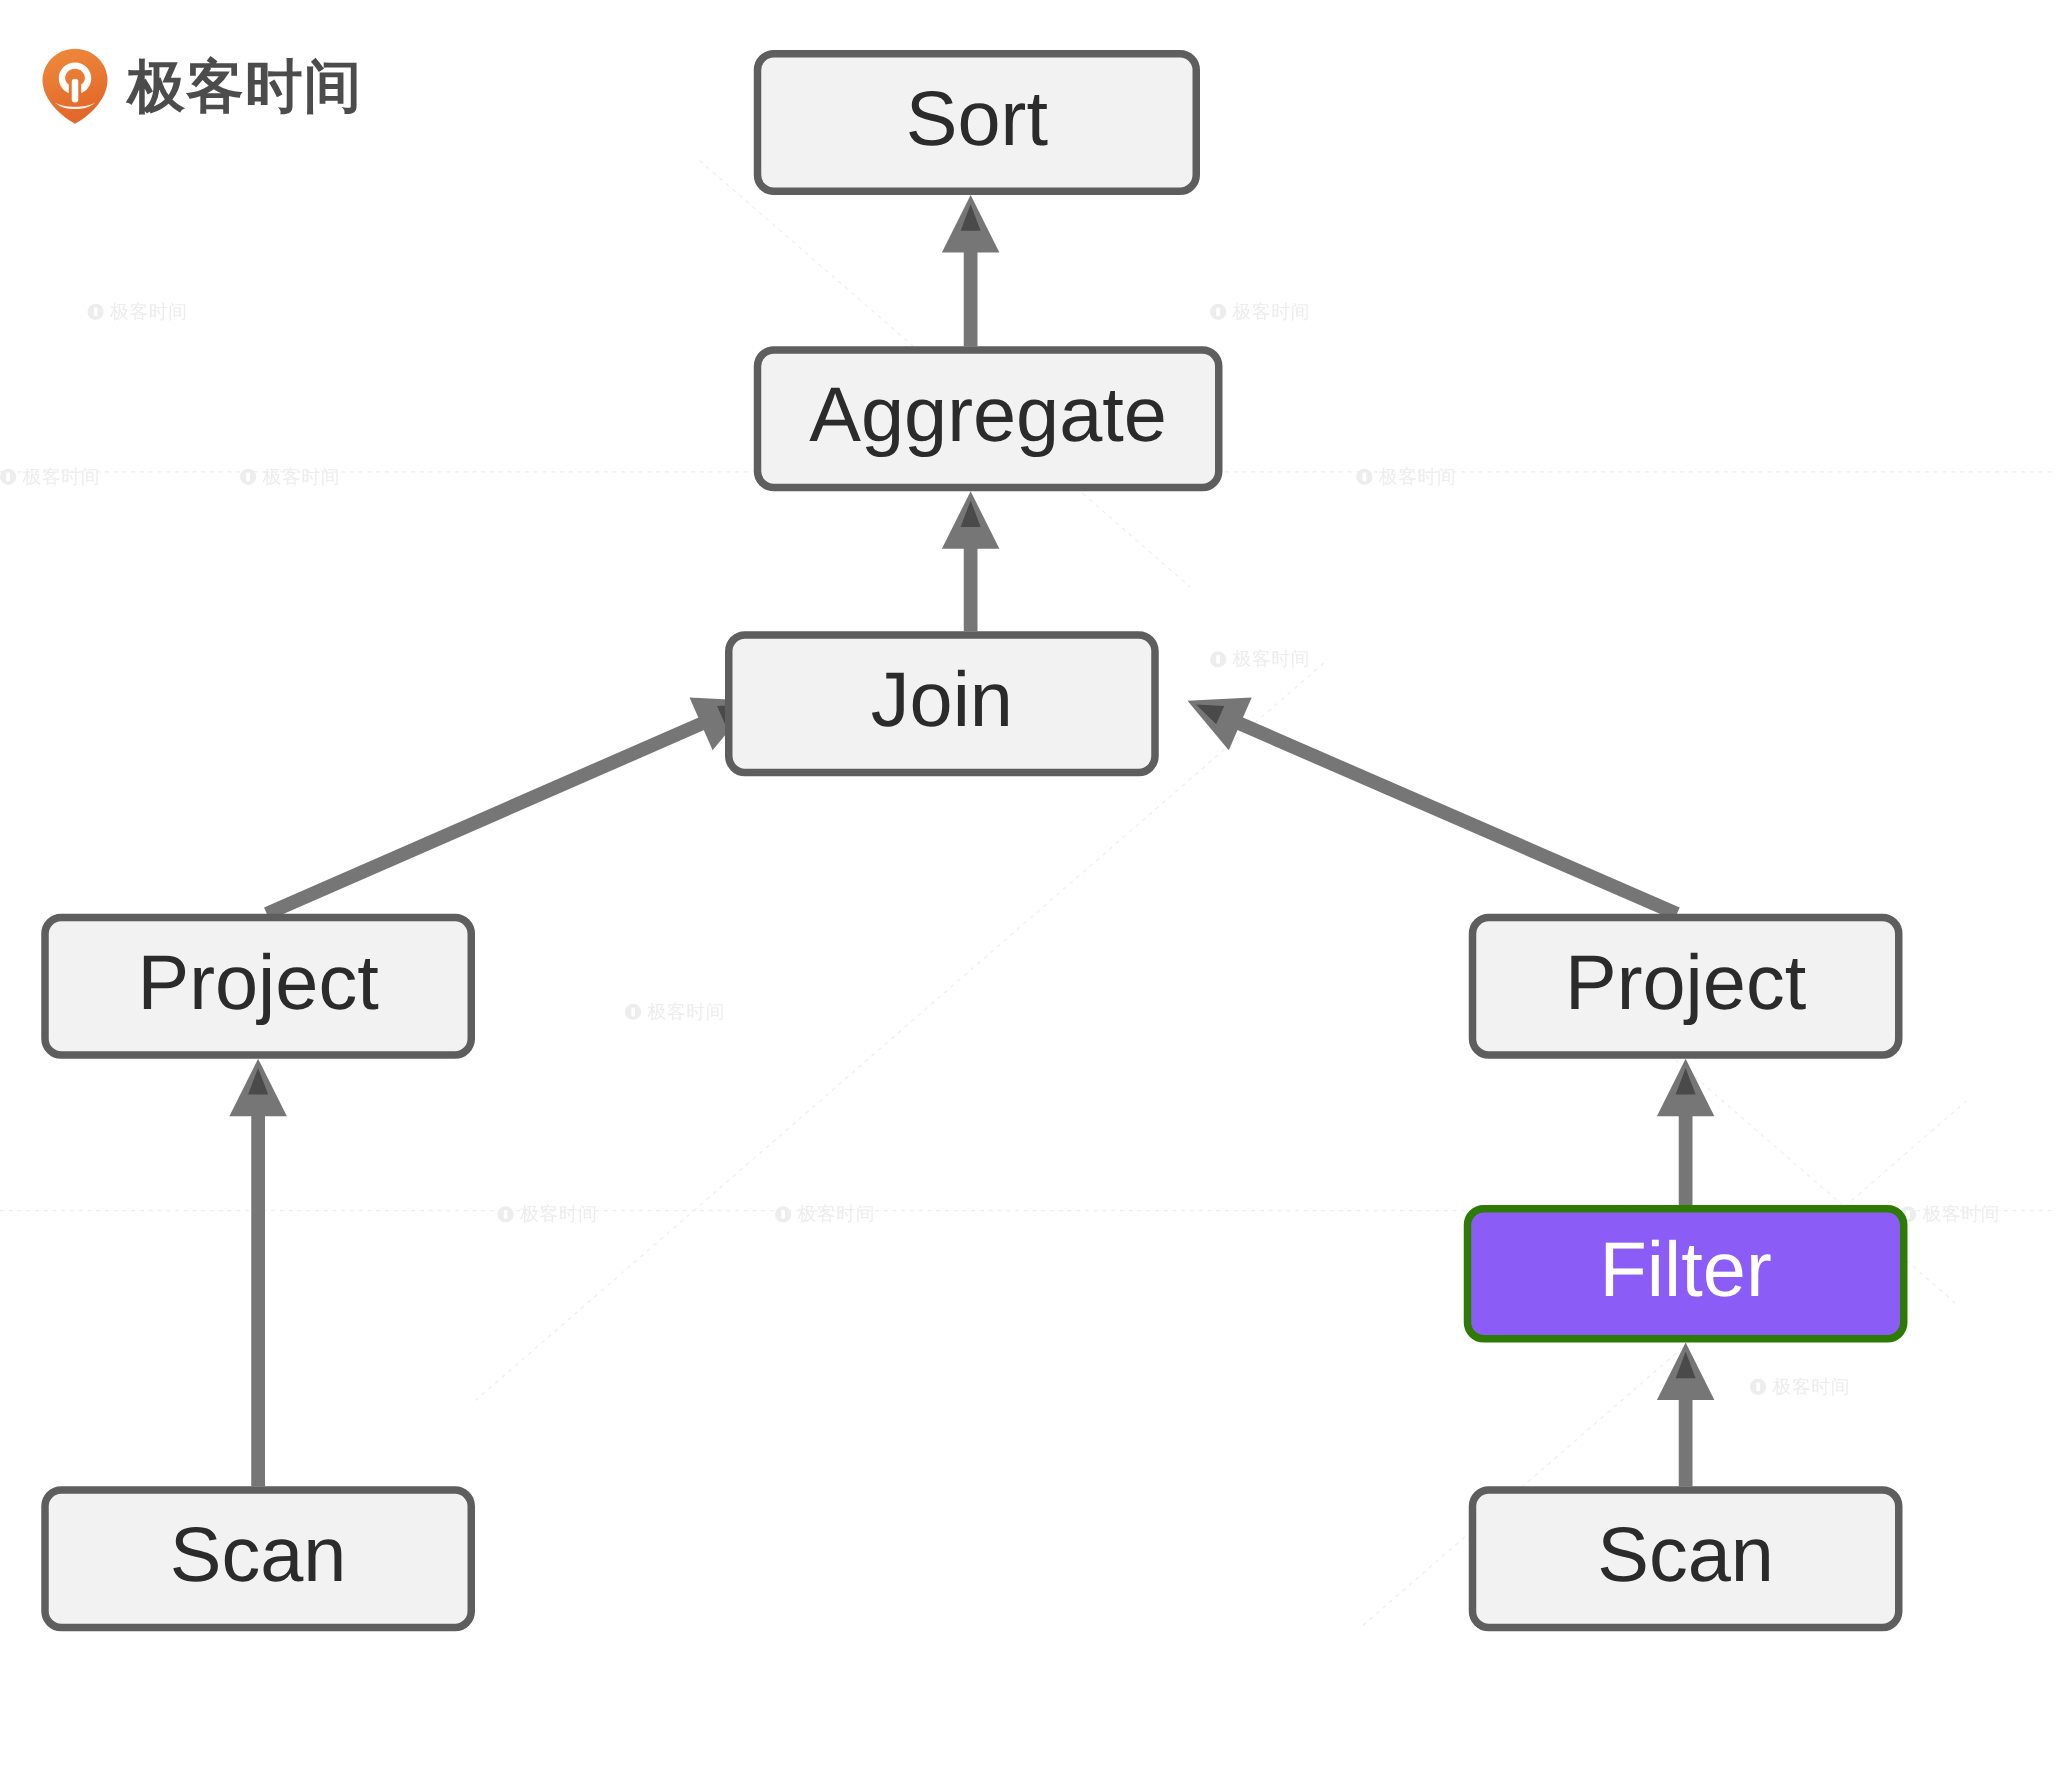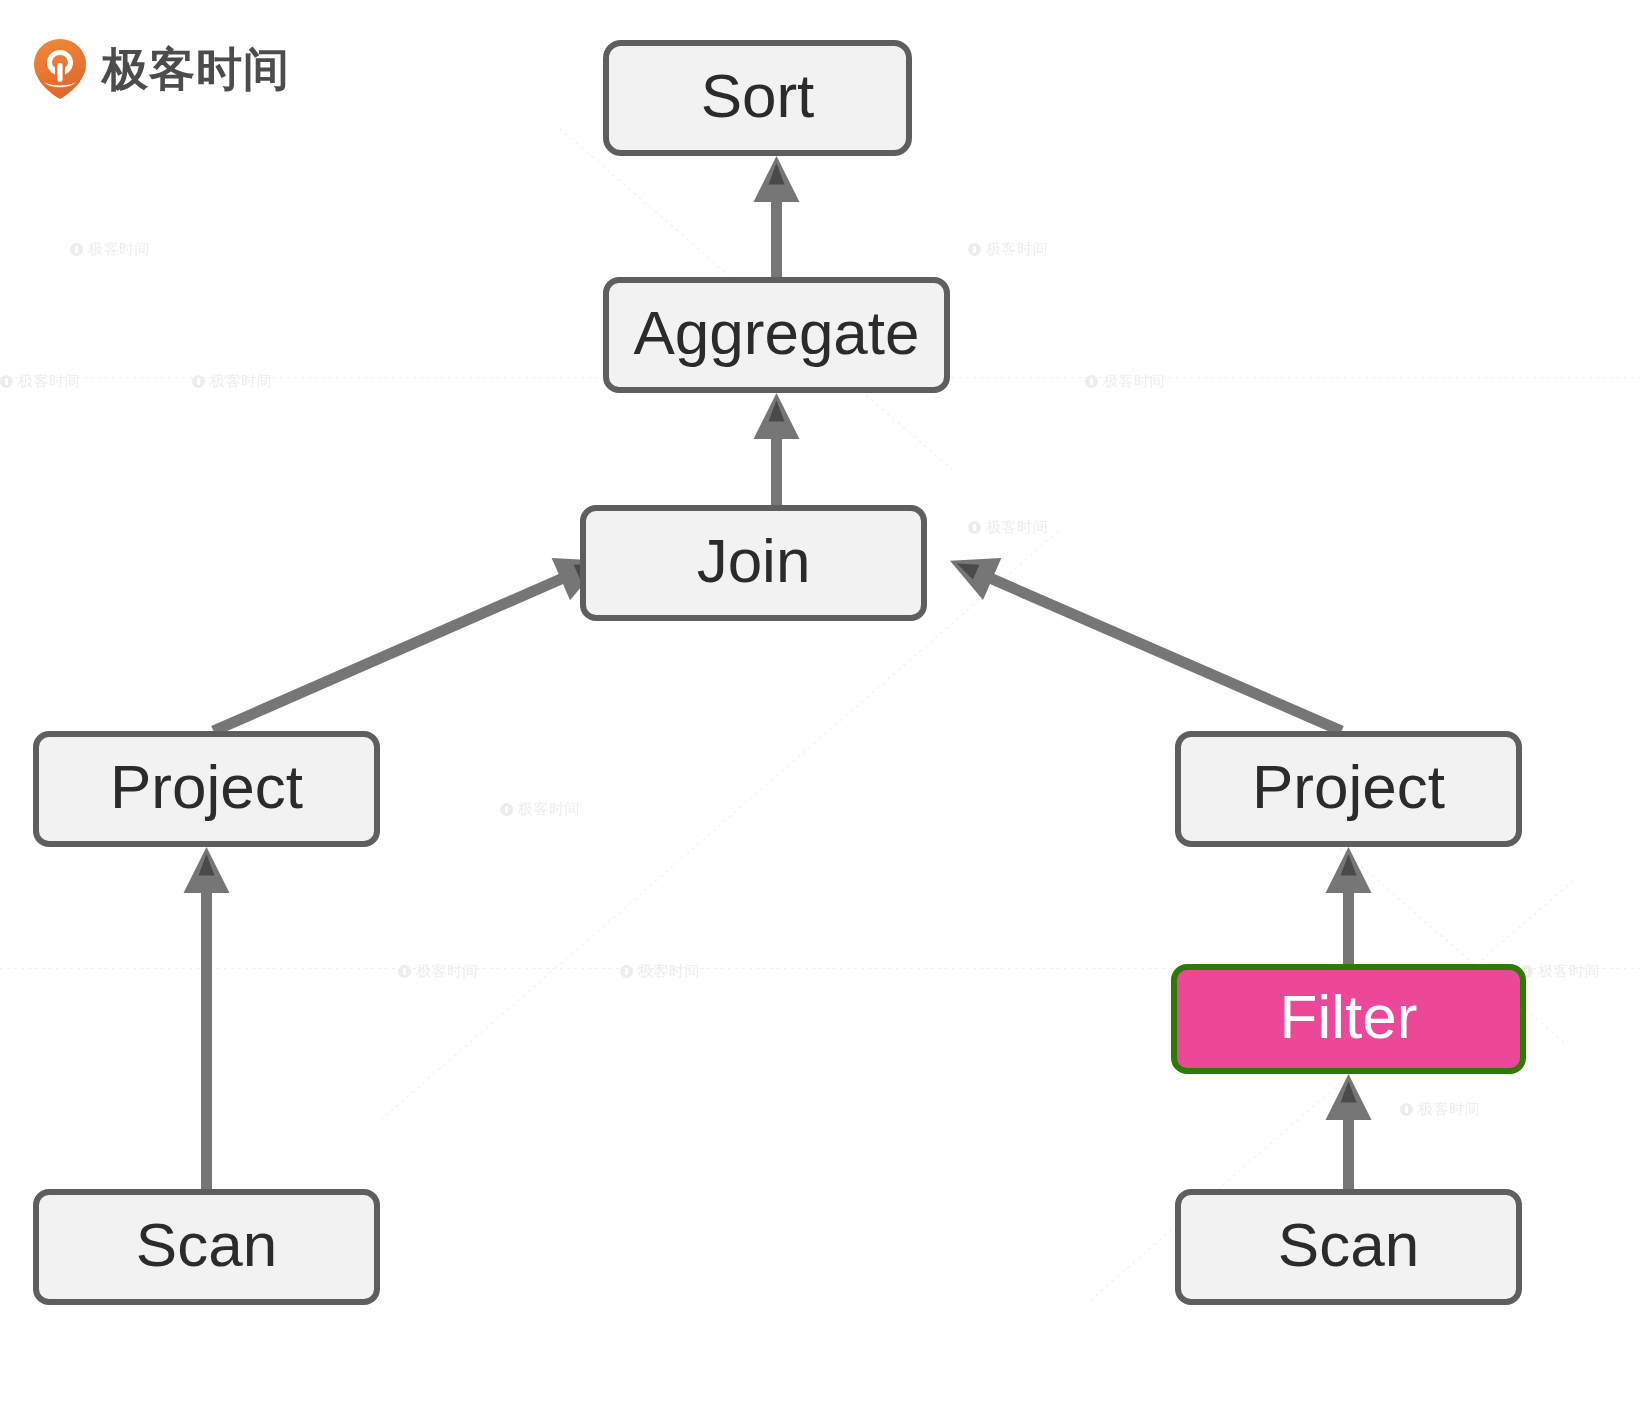--- a/index.html
+++ b/index.html
@@ -60,21 +60,21 @@
     border:6px solid #5e5e5e;
     border-radius:16px;
     background:#f2f2f2;
     color:#2b2b2b;
     font-size:62px;
     line-height:1;
     letter-spacing:0px;
     white-space:nowrap;
   }
   .node.green{
-    background:#ec4899;
+    background:#8b5cf6;
     border-color:#2d7a05;
     color:#ffffff;
   }
   .node .lbl{display:block;transform:translateY(-2px);}
 </style>
 </head>
 <body>
 
 <div id="stage">
 
@@ -175,24 +175,24 @@
         <line x1="1348.5" y1="964" x2="1348.5" y2="872.3" stroke="#767676" stroke-width="11"></line>
         <polygon points="1348.5,847 1371.5,893 1325.5,893" fill="#767676"></polygon>
         <polygon points="1348.5,854.36 1356.5,875.52 1340.5,875.52" fill="#4a4a4a"></polygon>
         <line x1="1348.5" y1="1189" x2="1348.5" y2="1099.3" stroke="#767676" stroke-width="11"></line>
         <polygon points="1348.5,1074 1371.5,1120 1325.5,1120" fill="#767676"></polygon>
         <polygon points="1348.5,1081.36 1356.5,1102.52 1340.5,1102.52" fill="#4a4a4a"></polygon>
       </g>
   </svg>
 
   <div id="node-holder">
-      <div class="node" style="left: 603px; top: 40px; width: 309px; height: 116px; border-radius: 18px;">
+      <div class="node" style="left: 603px; top: 40px; width: 357px; height: 116px;">
         <span class="lbl">Sort</span>
       </div>
-      <div class="node" style="left: 603px; top: 277px; width: 347px; height: 116px;">
+      <div class="node" style="left: 603px; top: 277px; width: 375px; height: 116px;">
         <span class="lbl">Aggregate</span>
       </div>
       <div class="node" style="left: 580px; top: 505px; width: 347px; height: 116px;">
         <span class="lbl">Join</span>
       </div>
       <div class="node" style="left: 33px; top: 731px; width: 347px; height: 116px;">
         <span class="lbl">Project</span>
       </div>
       <div class="node" style="left: 1175px; top: 731px; width: 347px; height: 116px;">
         <span class="lbl">Project</span>

